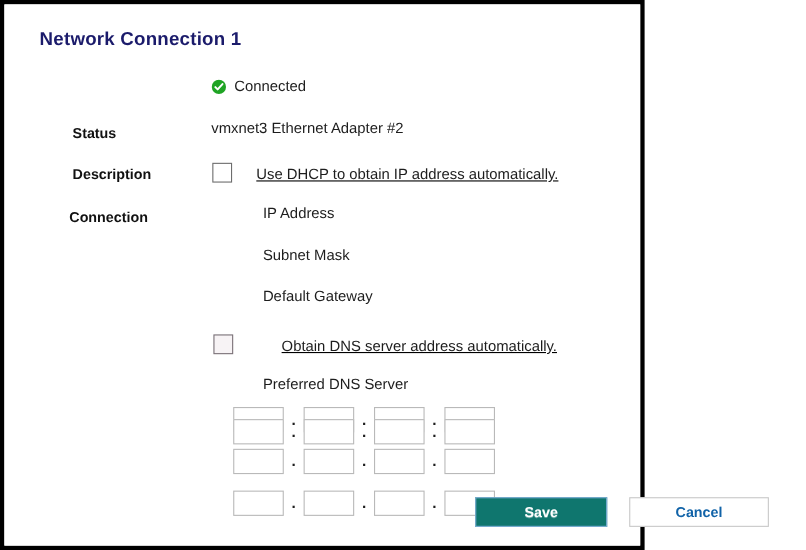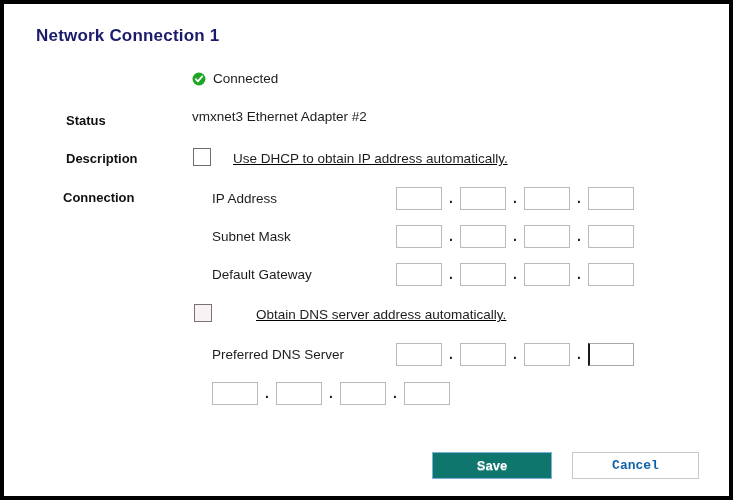--- a/index.html
+++ b/index.html
@@ -13,21 +13,21 @@
     height: 500px;
     font-family: "Liberation Sans", sans-serif;
     overflow: hidden;
   }
 
   
   #window-frame {
     position: absolute;
     left: 0;
     top: 0;
-    width: 733px;
+    width: 586px;
     height: 500px;
     box-sizing: border-box;
     border: 4px solid #000000;
     background: #ffffff;
   }
   #window-body {
     position: absolute;
     left: 0; top: 0; right: 0; bottom: 0;
     background: #ffffff;
   }
@@ -118,20 +118,21 @@
   #dhcp-row .checkbox-label { margin-left: 22px; }
   #dns-auto-row .checkbox-label { margin-left: 16px; }
 
   
   .ip-row {
     position: absolute;
     left: 208px;
     height: 24px;
     display: flex;
     align-items: center;
+    flex-direction: column;
   }
   .ip-row-label {
     width: 184px;
     flex: 0 0 184px;
     font-size: 13.5px;
     color: #1d1d1d;
     white-space: nowrap;
   }
   .octets {
     display: flex;
@@ -199,21 +200,20 @@
     color: #ffffff;
     border: 1px solid #7fb0d8;
     text-shadow: 0 1px 0 rgba(255,255,255,0.35);
   }
   #cancel-button {
     left: 568px;
     width: 127px;
     background: #ffffff;
     color: #1163a8;
     border: 1px solid #c8c8c8;
-    font-family: Liberation Mono, monospace;
   }
 </style>
 </head>
 <body>
 
 <div id="window-frame">
   <div id="window-body">
 
     <div id="page-title">Network Connection 1</div>
 

